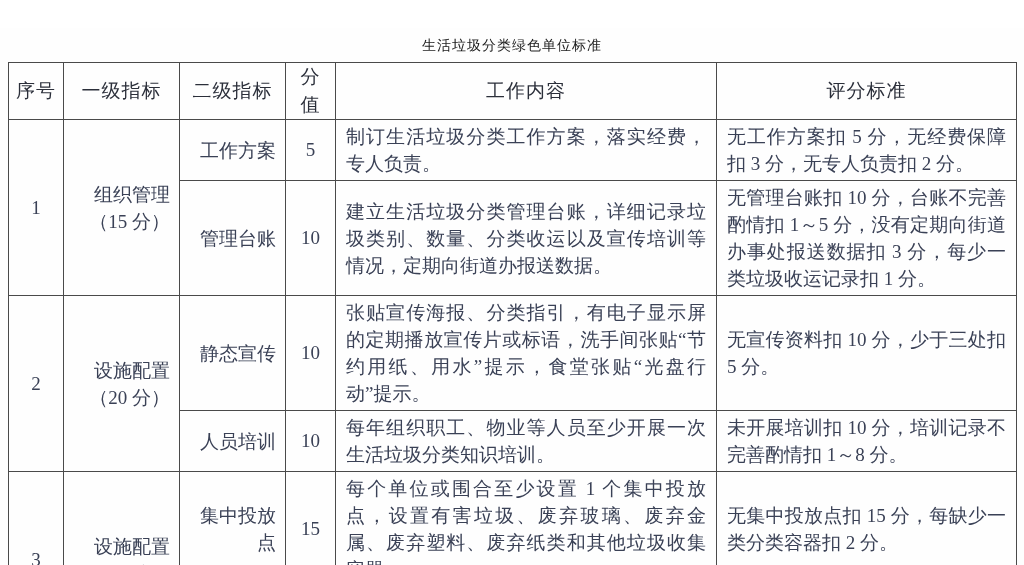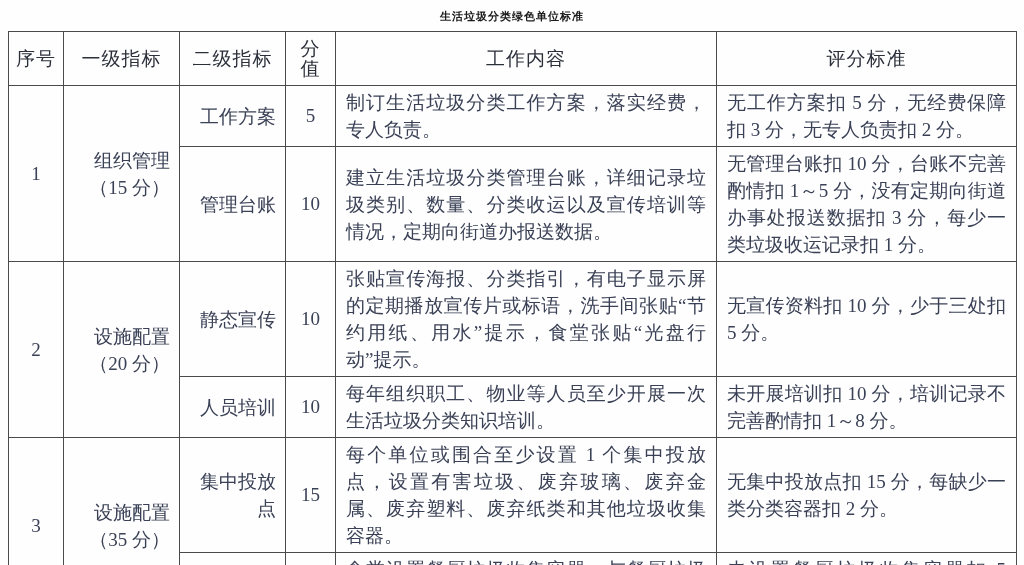--- a/index.html
+++ b/index.html
@@ -12,46 +12,47 @@
     overflow: hidden;
   }
   .page {
     width: 1024px;
     height: 565px;
     background: #fefefe;
     box-sizing: border-box;
   }
   .doc-title {
     text-align: center;
-    font-size: 11px;
-    font-weight: bold;
+    font-size: 14px;
+    font-weight: normal;
     color: #1a1a1a;
     padding-top: 9px;
     letter-spacing: 1px;
+    margin-top: 28px;
   }
   table.std {
     border-collapse: collapse;
     table-layout: fixed;
     margin: 7px 0 0 8px;
     width: 1008px;
   }
   table.std th, table.std td {
     border: 1px solid #4a4a4a;
     box-sizing: border-box;
     font-size: 19px;
     color: #3a4156;
     vertical-align: middle;
   }
   table.std th {
     font-weight: normal;
     color: #2b2f3a;
     text-align: center;
     letter-spacing: 1px;
   }
-  th.score-h { padding: 0 14px; line-height: 20px; }
+  th.score-h { padding: 0 14px; line-height: 28px; }
   td.center { text-align: right; padding: 0 9px; line-height: 27px; }
   td.num { text-align: center; }
   td.text {
     text-align: justify;
     padding: 3px 10px;
     line-height: 27px;
   }
   tr.header-row { height: 54px; }
 </style>
 </head>

